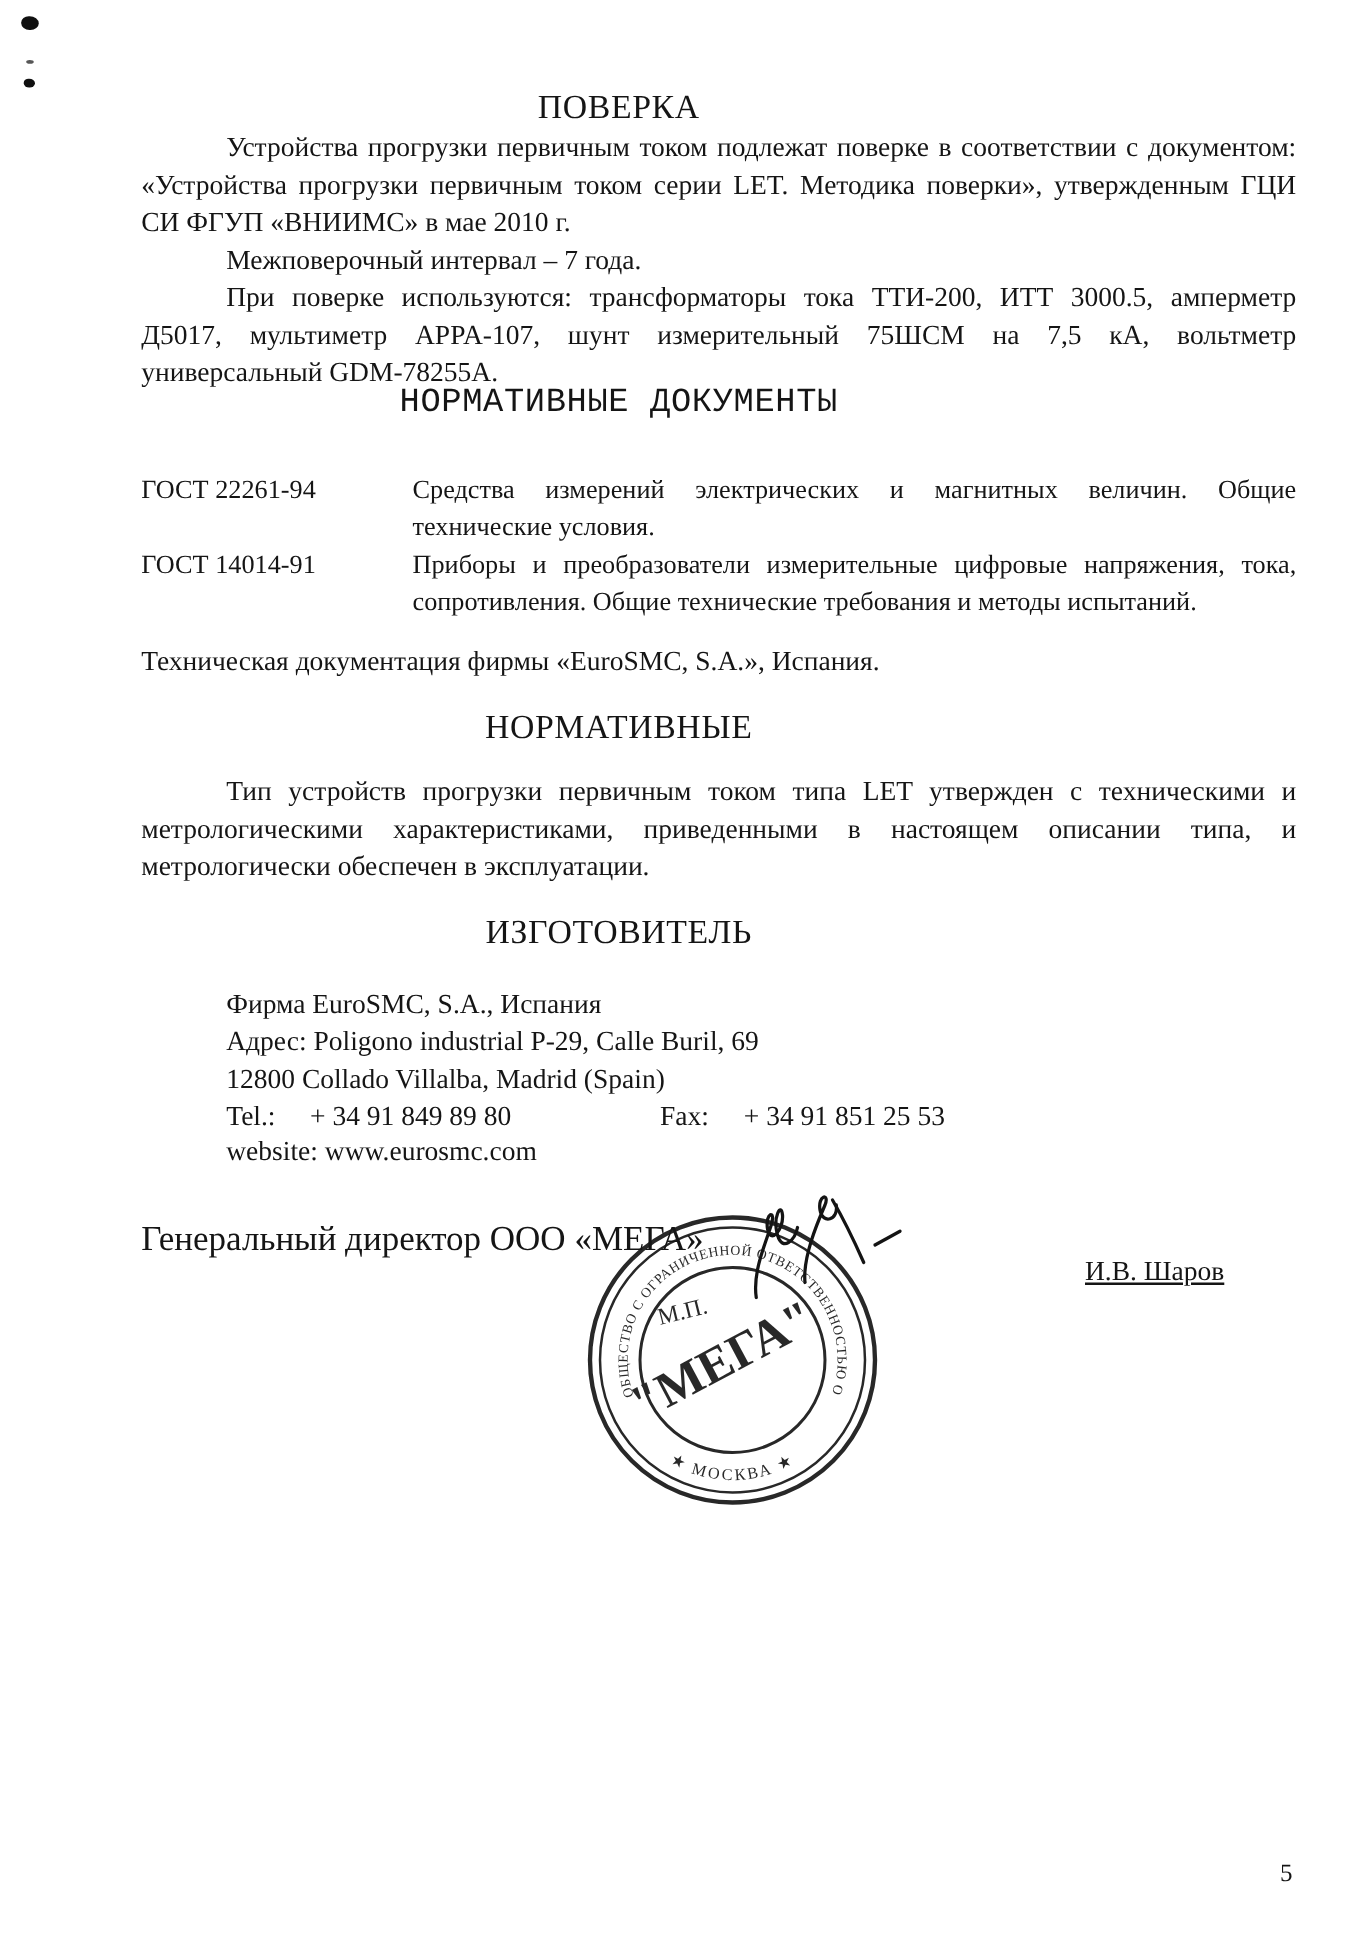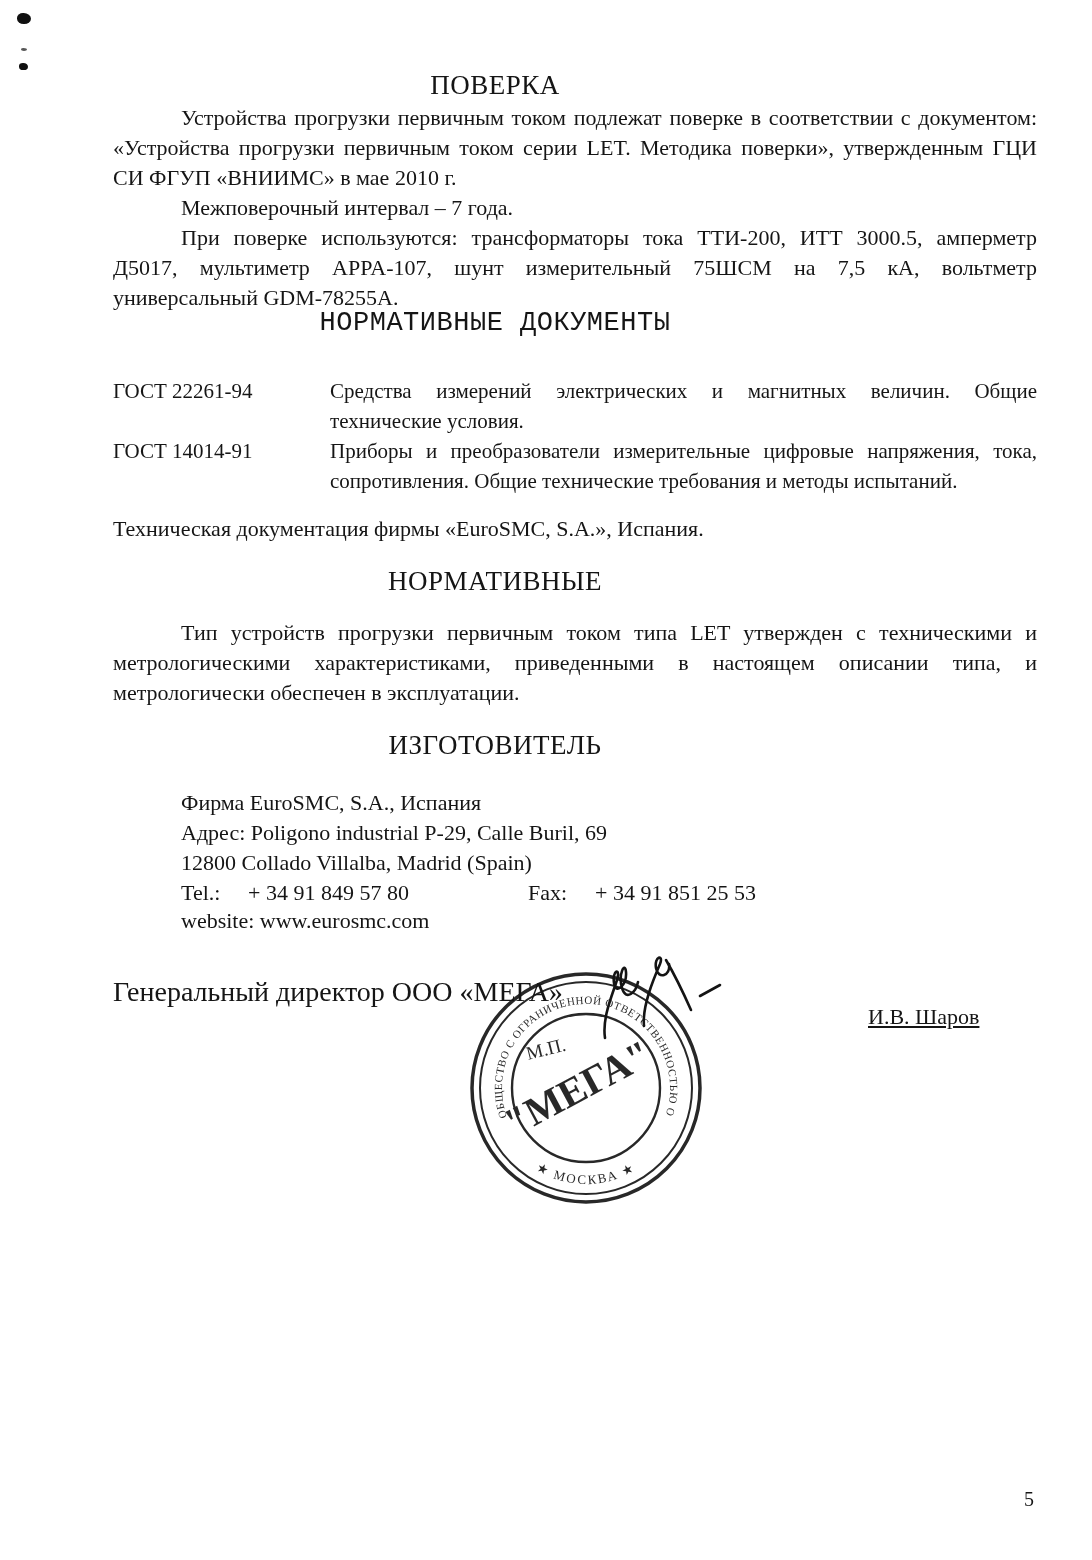--- a/index.html
+++ b/index.html
@@ -73,21 +73,21 @@
 
   <div class="abs heading" style="top:566px;">НОРМАТИВНЫЕ</div>
   <div class="abs body-text indent" style="top:618px;">Тип устройств прогрузки первичным током типа LET утвержден с техническими и метрологическими характеристиками, приведенными в настоящем описании типа, и метрологически обеспечен в эксплуатации.</div>
 
   <div class="abs heading" style="top:730px;">ИЗГОТОВИТЕЛЬ</div>
   <div class="abs mfr-line" style="top:788px;">Фирма EuroSMC, S.A., Испания</div>
   <div class="abs mfr-line" style="top:818px;">Адрес: Poligono industrial P-29, Calle Buril, 69</div>
   <div class="abs mfr-line" style="top:848px;">12800 Collado Villalba, Madrid (Spain)</div>
   <div class="abs tel-line" style="top:878px;">
     <span class="pos-0">Tel.:</span>
-    <span class="pos-67">+ 34 91 849 57 80</span>
+    <span class="pos-67">+ 34 91 849 89 80</span>
     <span class="pos-347">Fax:</span>
     <span class="pos-414">+ 34 91 851 25 53</span>
   </div>
   <div class="abs tel-line" style="top:906px;">
     <span class="pos-0">website: www.eurosmc.com</span>
   </div>
 
   <div class="abs director-line" style="top:976px;">Генеральный директор ООО «МЕГА»</div>
   <div class="abs signer-name" style="left:868px; top:1004px;">И.В. Шаров</div>
 

